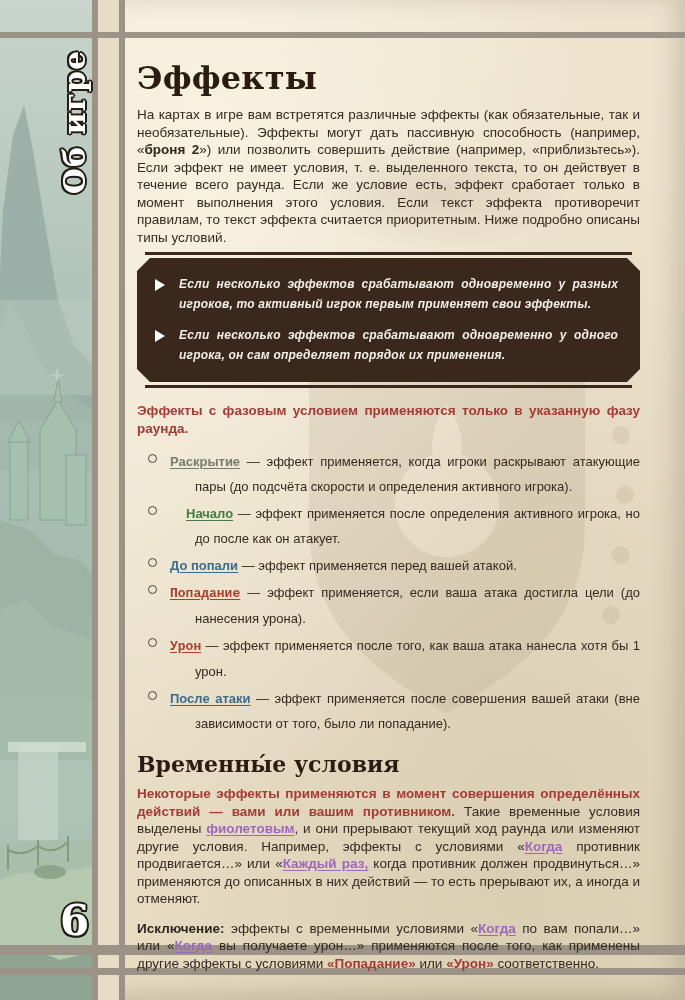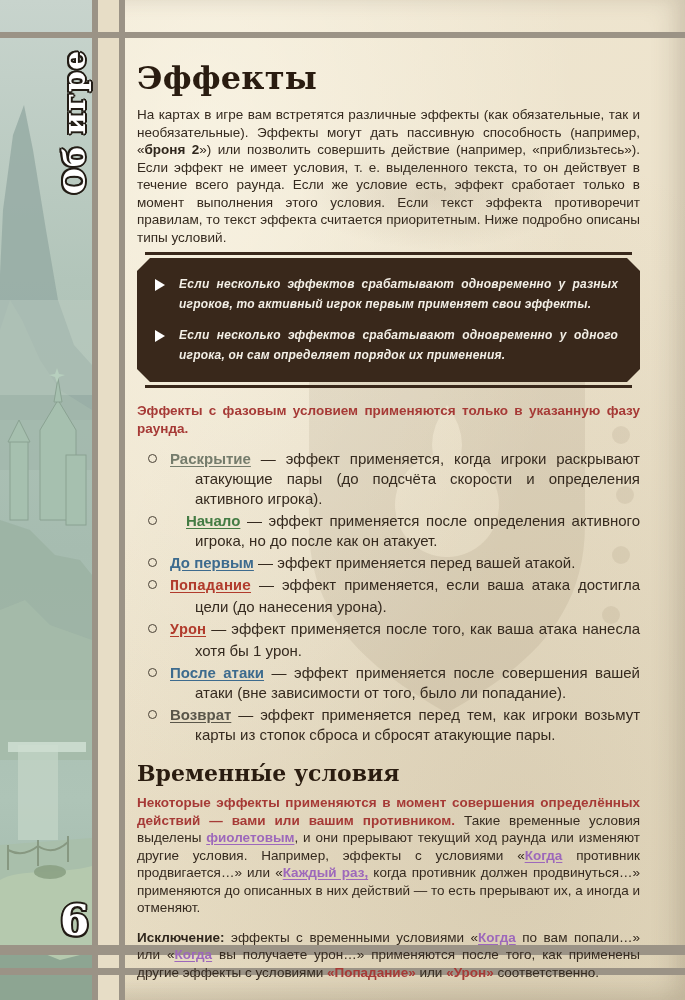--- a/index.html
+++ b/index.html
@@ -67,21 +67,21 @@
   .callout-wrap::before,.callout-wrap::after{content:"";position:absolute;left:8px;right:8px;height:3px;background:#39281b;}
   .callout-wrap::before{top:-6px;} .callout-wrap::after{bottom:-6px;}
   .c-item{display:flex;gap:14px;margin:4px 0;}
   .c-item + .c-item{margin-top:12px;}
   .tri{flex:0 0 auto;width:0;height:0;margin-top:4px;
     border-left:10px solid #fff;border-top:6px solid transparent;border-bottom:6px solid transparent;}
   .c-text{font-style:italic;font-weight:bold;font-size:12px;line-height:19.5px;text-align:justify;letter-spacing:.2px;}
 
   
   ul.terms{list-style:none;margin:10px 0 4px;padding:0;}
-  ul.terms li{position:relative;padding-left:33px;margin:2px 0;font-size:15px;line-height:20px;}
+  ul.terms li{position:relative;padding-left:33px;margin:2px 0;font-size:13px;line-height:25px;}
   .ring{position:absolute;left:11px;top:5px;width:7px;height:7px;border:1.6px solid #4a4236;border-radius:50%;}
   .li-text{display:block;padding-left:25px;text-indent:-25px;text-align:justify;}
   .term{font-weight:bold;text-decoration:underline;text-underline-offset:2px;}
   .t-gray{color:#757c6c;} .t-green{color:#447c44;padding-left:16px;} .t-blue{color:#3d6b8e;}
   .t-red{color:#b13b2c;font-family:Liberation Mono, monospace;} .t-dark{color:#5a564a;}
 </style>
 </head>
 <body>
 
 <div class="page">
@@ -188,37 +188,33 @@
       <li>
           <span class="ring"></span>
           <span class="li-text"><span class="term t-gray">Раскрытие</span> <span>— эффект применяется, когда игроки раскрывают атакующие пары (до подсчёта скорости и определения активного игрока).</span></span>
         </li>
       <li>
           <span class="ring"></span>
           <span class="li-text"><span class="term t-green">Начало</span> <span>— эффект применяется после определения активного игрока, но до после как он атакует.</span></span>
         </li>
       <li>
           <span class="ring"></span>
-          <span class="li-text"><span class="term t-blue">До первым</span> <span>— эффект применяется перед вашей атакой.</span></span>
+          <span class="li-text"><span class="term t-blue">До попали</span> <span>— эффект применяется перед вашей атакой.</span></span>
         </li>
       <li>
           <span class="ring"></span>
           <span class="li-text"><span class="term t-red">Попадание</span> <span>— эффект применяется, если ваша атака достигла цели (до нанесения урона).</span></span>
         </li>
       <li>
           <span class="ring"></span>
           <span class="li-text"><span class="term t-red">Урон</span> <span>— эффект применяется после того, как ваша атака нанесла хотя бы 1 урон.</span></span>
         </li>
       <li>
           <span class="ring"></span>
           <span class="li-text"><span class="term t-blue">После атаки</span> <span>— эффект применяется после совершения вашей атаки (вне зависимости от того, было ли попадание).</span></span>
-        </li>
-      <li>
-          <span class="ring"></span>
-          <span class="li-text"><span class="term t-dark">Возврат</span> <span>— эффект применяется перед тем, как игроки возьмут карты из стопок сброса и сбросят атакующие пары.</span></span>
         </li>
     </ul>
 
     <h2>Временны́е условия</h2>
 
     <p><span class="red-strong">Некоторые эффекты применяются в момент совершения определённых действий — вами или вашим противником.</span><span> Такие временные условия выделены </span><span class="pu">фиолетовым</span><span>, и они прерывают текущий ход раунда или изменяют другие условия. Например, эффекты с условиями «</span><span class="pu">Когда</span><span> противник продвигается…» или «</span><span class="pu">Каждый раз,</span><span> когда противник должен продвинуться…» применяются до описанных в них действий — то есть прерывают их, а иногда и отменяют.</span></p>
 
     <p><b class="dark">Исключение:</b><span> эффекты с временными условиями «</span><span class="pu">Когда</span><span> по вам попали…» или «</span><span class="pu">Когда</span><span> вы получаете урон…» применяются после того, как применены другие эффекты с условиями </span><span class="red-strong">«Попадание»</span><span> или </span><span class="red-strong">«Урон»</span><span> соответственно.</span></p>
 
   </main>

